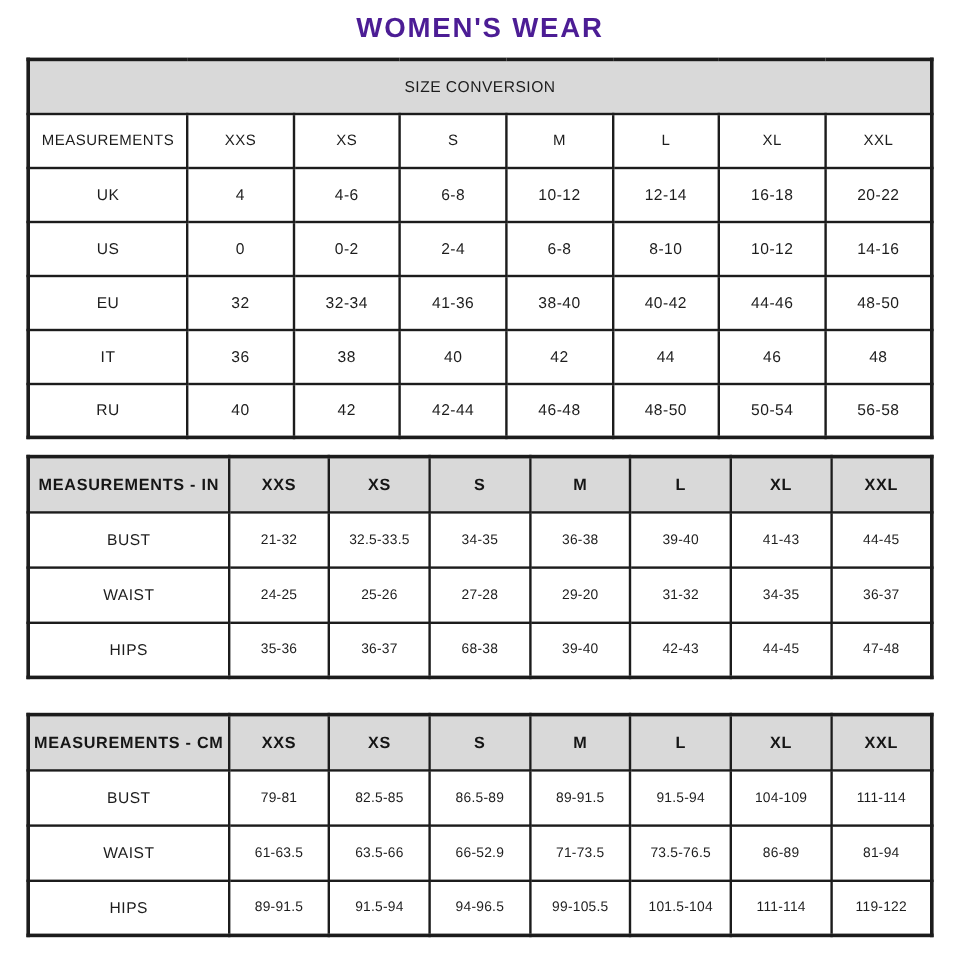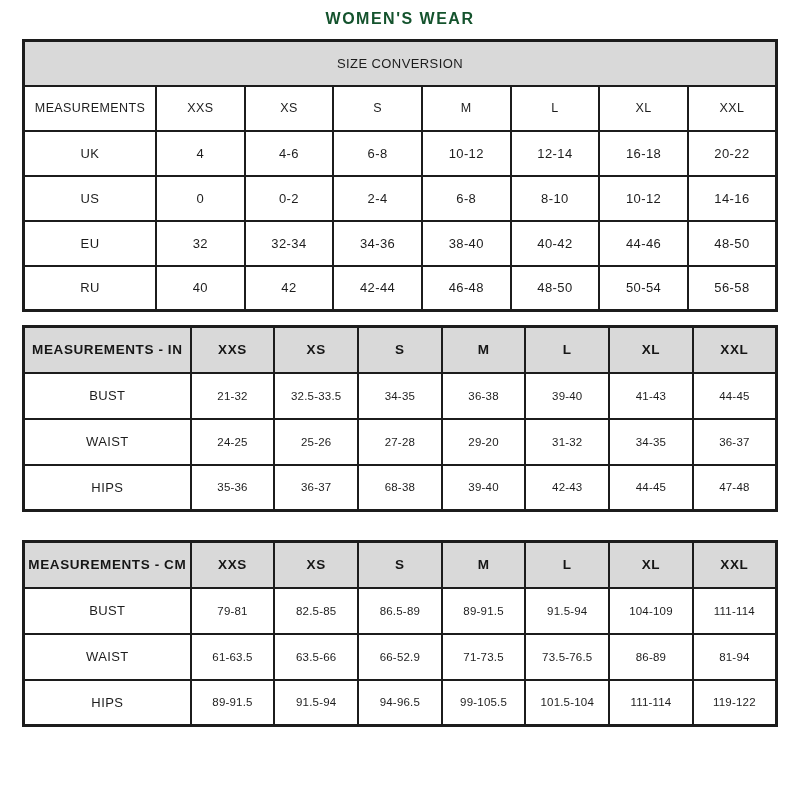--- a/index.html
+++ b/index.html
@@ -13,24 +13,24 @@
   }
   .page {
     width: 800px;
     height: 800px;
     padding: 6px 22px 8px 22px;
     overflow: hidden;
   }
   h1.title {
     margin: 4px 0 11px 0;
     text-align: center;
-    font-size: 16px;
+    font-size: 23px;
     font-weight: bold;
     letter-spacing: 1.5px;
-    color: #14532d;
+    color: #4c1d95;
   }
   table.tbl {
     width: 756px;
     border-collapse: collapse;
     table-layout: fixed;
     border: 3px solid #1c1c1c;
   }
   table.tbl th, table.tbl td {
     border: 2px solid #1c1c1c;
     text-align: center;
@@ -114,25 +114,35 @@
           <td>2-4</td>
           <td>6-8</td>
           <td>8-10</td>
           <td>10-12</td>
           <td>14-16</td>
         </tr>
         <tr>
           <th>EU</th>
           <td>32</td>
           <td>32-34</td>
-          <td>34-36</td>
+          <td>41-36</td>
           <td>38-40</td>
           <td>40-42</td>
           <td>44-46</td>
           <td>48-50</td>
+        </tr>
+        <tr>
+          <th>IT</th>
+          <td>36</td>
+          <td>38</td>
+          <td>40</td>
+          <td>42</td>
+          <td>44</td>
+          <td>46</td>
+          <td>48</td>
         </tr>
         <tr>
           <th>RU</th>
           <td>40</td>
           <td>42</td>
           <td>42-44</td>
           <td>46-48</td>
           <td>48-50</td>
           <td>50-54</td>
           <td>56-58</td>

